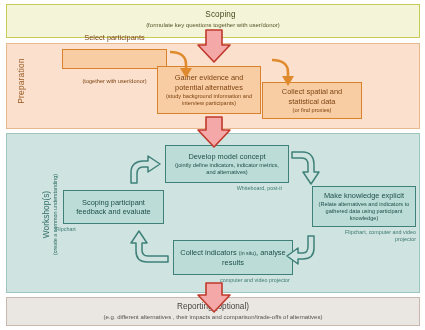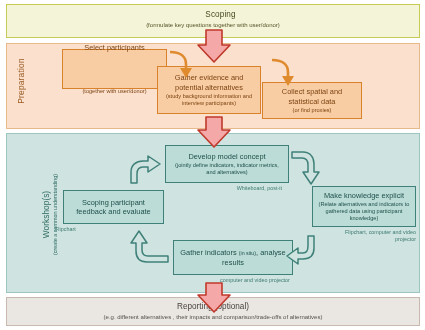--- a/index.html
+++ b/index.html
@@ -154,21 +154,21 @@
     border: 1.4px solid #d9822b;
     color: #7d4312;
   }
   .box-teal {
     background: #bcdcd7;
     border: 1.4px solid #3f8079;
     color: #20514c;
   }
 
   
-  .b-select    { left: 62px;  top: 49px;  width: 105px; height: 40px; gap: 34px; }
+  .b-select    { left: 62px;  top: 49px;  width: 105px; height: 20px; gap: 34px; }
   .b-gather    { left: 157px; top: 66px;  width: 104px; height: 48px; }
   .b-collect   { left: 262px; top: 82px;  width: 100px; height: 37px; }
 
   
   .b-develop   { left: 165px; top: 145px; width: 124px; height: 38px; }
   .b-make      { left: 312px; top: 186px; width: 104px; height: 41px; }
   .b-elicit    { left: 63px;  top: 190px; width: 101px; height: 34px; }
   .b-compute   { left: 173px; top: 240px; width: 120px; height: 35px; }
 
   
@@ -234,21 +234,21 @@
   </div>
   <div class="caption cap-whiteboard">Whiteboard, post-it</div>
 
   <div class="box box-teal b-make">
     <div class="b-title">Make knowledge explicit</div>
     <div class="b-sub">(Relate alternatives and indicators to gathered data using participant knowledge)</div>
   </div>
   <div class="caption cap-flipchart2">Flipchart, computer and video projector</div>
 
   <div class="box box-teal b-compute">
-    <div class="b-title"><span>Gather indicators</span> <span class="inline-small">(in situ)</span><span>, analyse results</span></div>
+    <div class="b-title"><span>Collect indicators</span> <span class="inline-small">(in situ)</span><span>, analyse results</span></div>
   </div>
   <div class="caption cap-computer">computer and video projector</div>
 
   <div class="box box-teal b-elicit">
     <div class="b-title">Scoping participant feedback and evaluate</div>
   </div>
   <div class="caption cap-flipchart1">Flipchart</div>
 
   <div class="band band-report">
     <div class="band-title">Reporting (optional)</div>

